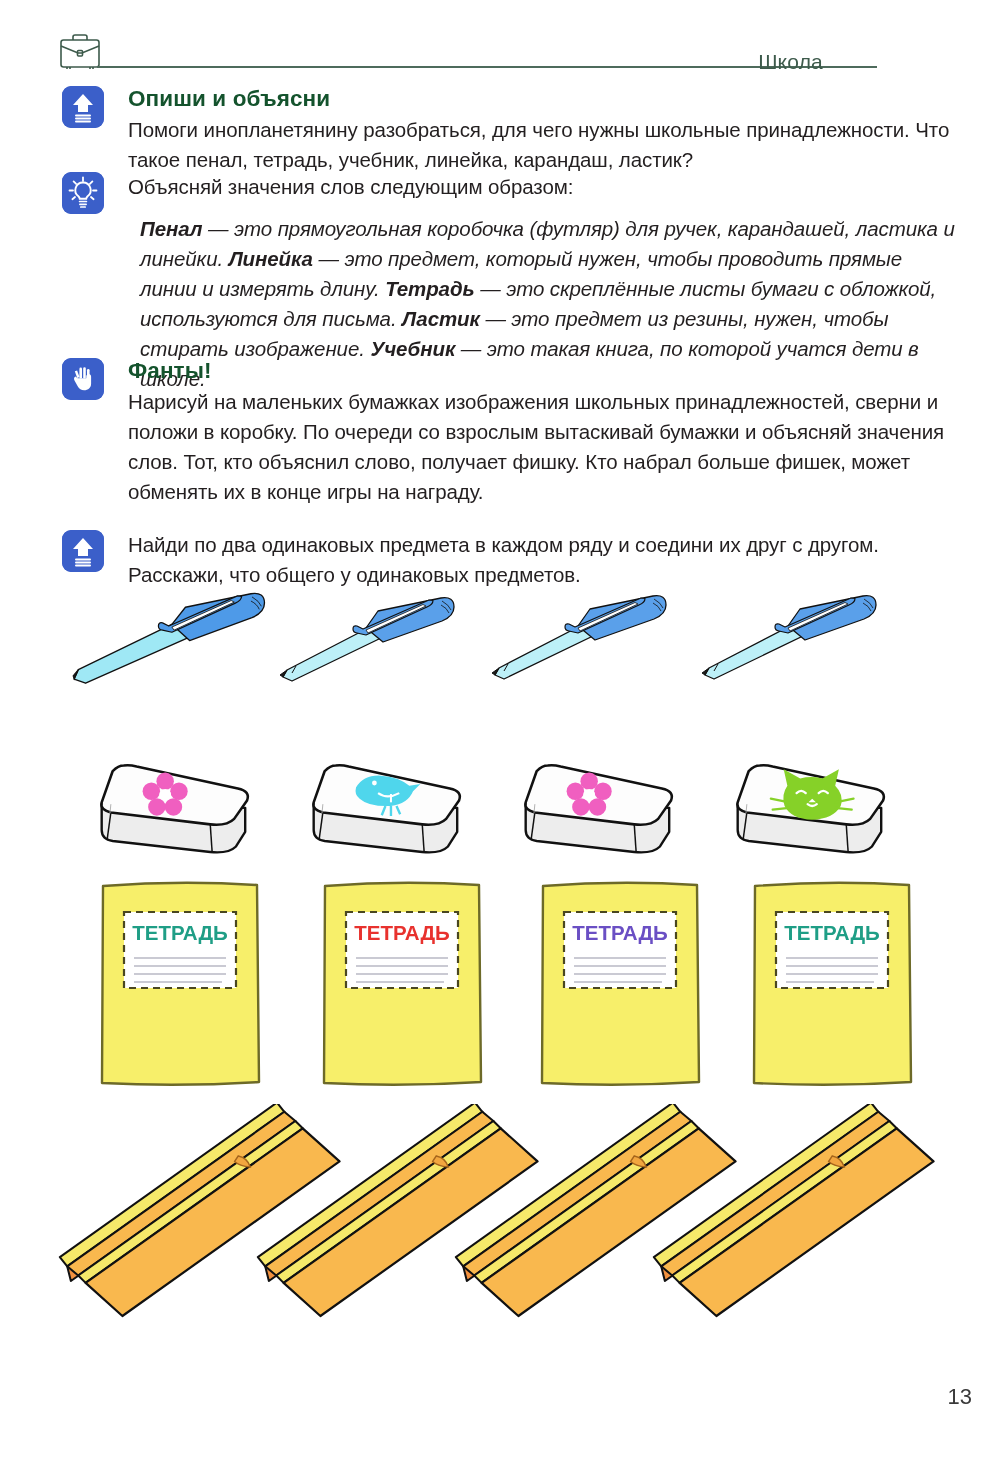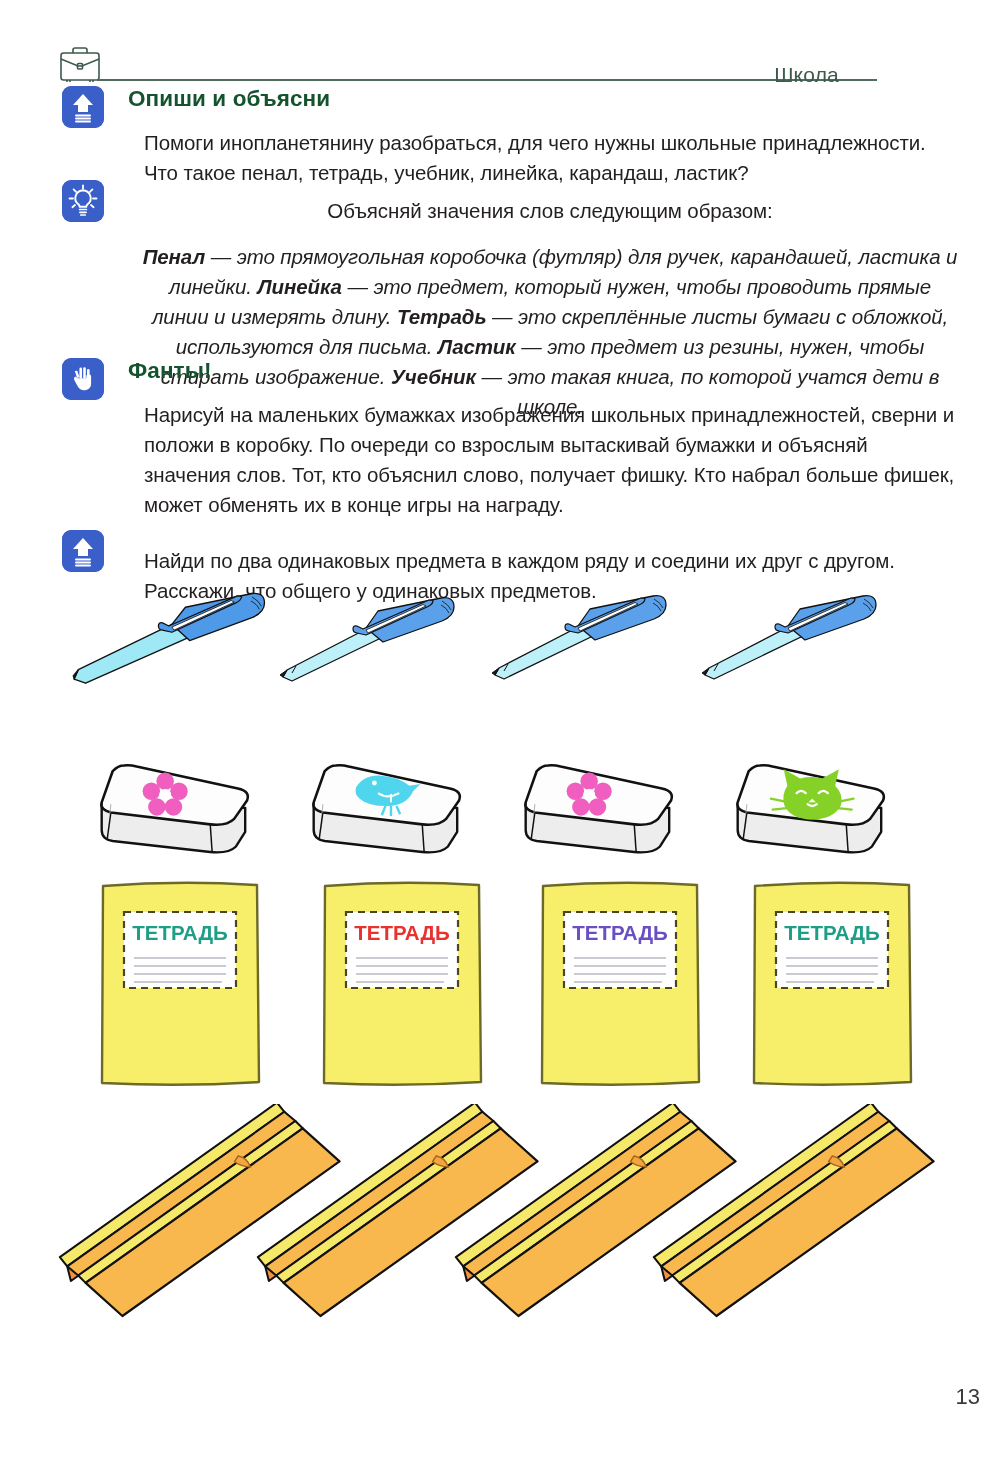--- a/index.html
+++ b/index.html
@@ -12,24 +12,23 @@
     height: 1458px;
     position: relative;
     font-family: "Liberation Sans", sans-serif;
     color: #231f20;
     overflow: hidden;
   }
 
   
   #header {
     position: absolute;
-    left: 0; top: 17px;
+    left: 0; top: 4px;
     width: 841px;
     height: 72px;
-    padding-left: 16px;
   }
   #briefcase-icon {
     position: absolute;
     left: 58px;
     top: 28px;
     width: 44px;
     height: 38px;
   }
   #header-rule {
     position: absolute;
@@ -73,56 +72,56 @@
     font-size: 22.5px;
     font-weight: bold;
     line-height: 26px;
     margin: 0 0 3px 0;
     letter-spacing: .1px;
   }
   .blk-text {
     font-size: 20.5px;
     line-height: 30px;
     color: #231f20;
-    margin: 16px;
+    margin: 0;
     letter-spacing: -.1px;
   }
   .italic-defs {
     font-style: italic;
     font-size: 20.5px;
     line-height: 30px;
     margin: 12px;
     letter-spacing: -.1px;
   }
   .italic-defs b { font-weight: bold; font-style: italic; }
 
   
   #block-describe { top: 86px; }
-  #block-explain  { top: 180px; text-align: center; }
+  #block-explain  { top: 172px; }
   #block-fanty    { top: 358px; }
   #block-find     { top: 530px; }
 
   
   #illustrations {
     position: absolute;
     left: 0;
     top: 592px;
     width: 1000px;
     height: 770px;
   }
   .row { position: absolute; left: 0; width: 1000px; }
   #row-pens      { top: 0;   height: 168px; }
   #row-erasers   { top: 160; height: 118px; }
   #row-notebooks { top: 282px; height: 215px; }
   #row-rulers    { top: 508px; height: 255px; }
 
   
   #page-number {
     position: absolute;
-    right: 20px;
+    right: 28px;
     bottom: 48px;
     font-size: 22px;
     color: #3a3a3a;
   }
 </style>
 </head>
 <body>
 
 <div id="header">
   <span id="briefcase-icon">

